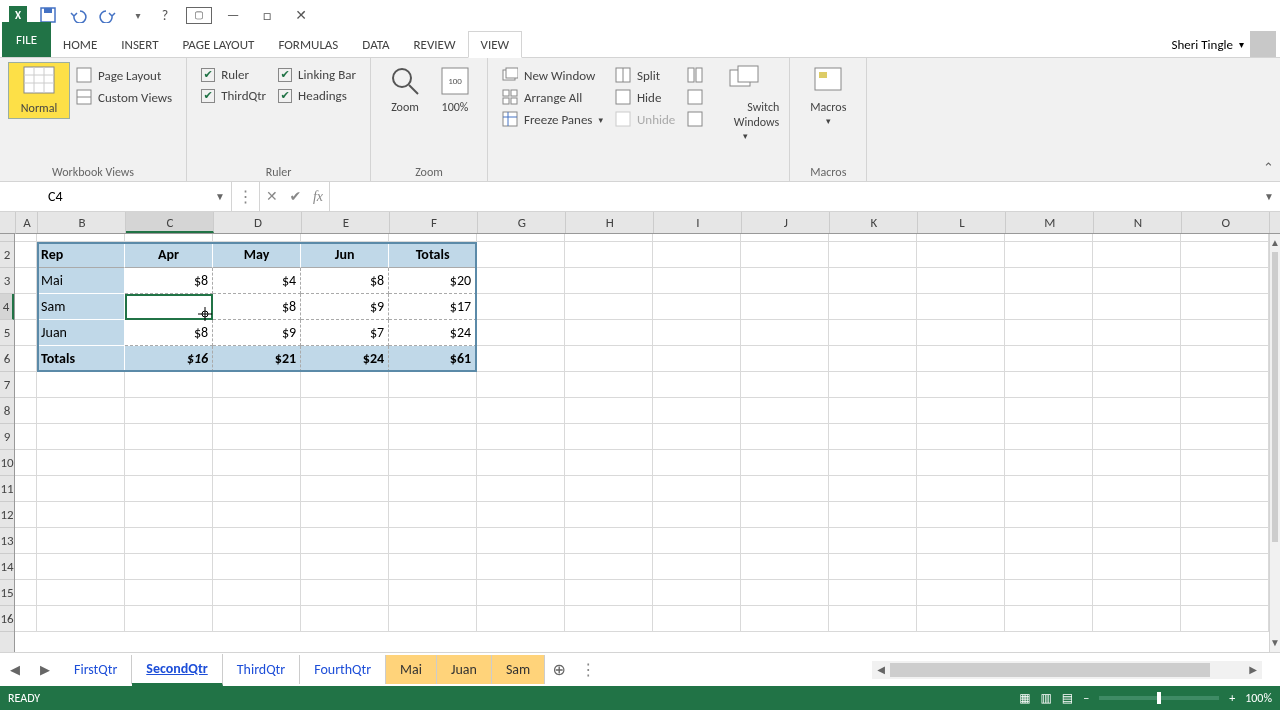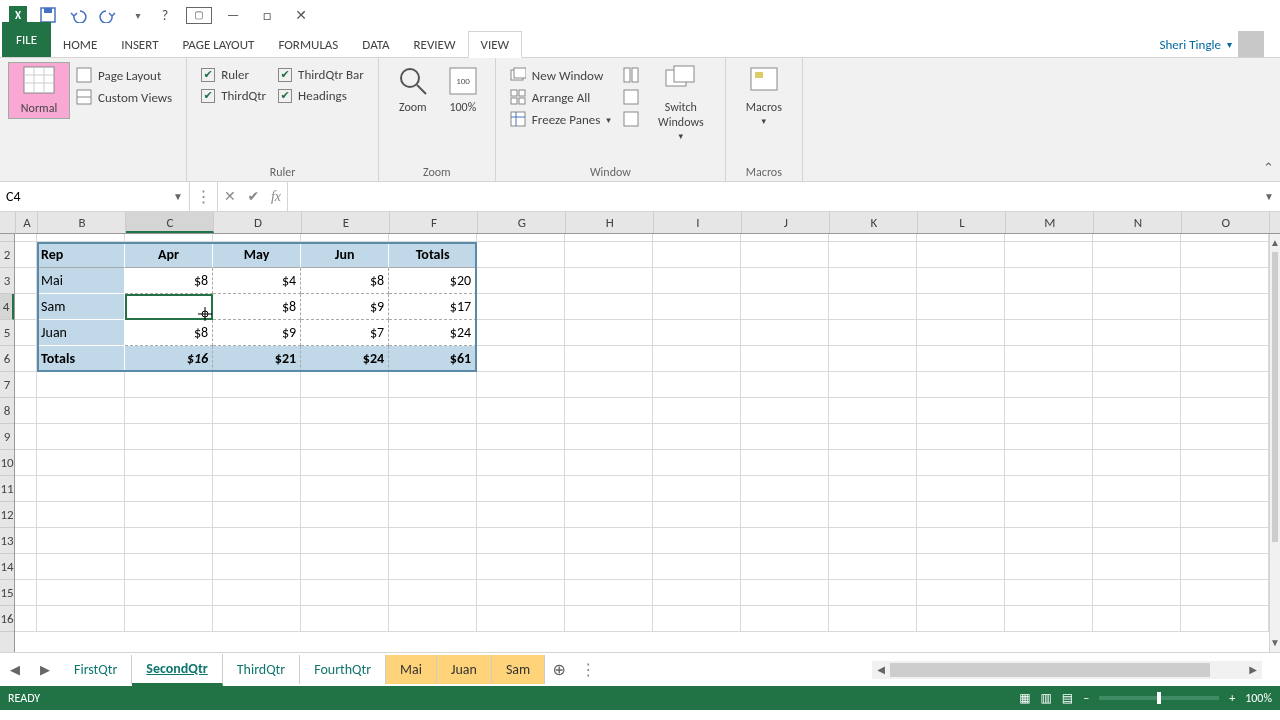--- a/index.html
+++ b/index.html
@@ -11,41 +11,41 @@
 .titlebar .qat-item { width: 28px; height: 28px; display: flex; align-items: center; justify-content: center; }
 .titlebar .title { flex: 1; text-align: center; font-size: 13px; color: #444; }
 .titlebar .winctrl { display: flex; gap: 8px; padding-right: 8px; }
 .titlebar .winctrl span { width: 26px; text-align: center; font-size: 14px; color: #555; }
 
 
 .ribtabs { height: 28px; background: #fff; display: flex; align-items: flex-end; border-bottom: 1px solid #d4d4d4; padding-left: 2px; }
 .ribtabs .tab { padding: 5px 12px; font-size: 13px; color: #444; cursor: default; }
 .ribtabs .tab.file { background: #217346; color: #fff; padding: 10px 14px; }
 .ribtabs .tab.active { border: 1px solid #d4d4d4; border-bottom: 1px solid #fff; margin-bottom: -1px; background: #fff; }
-.ribtabs .acct { margin-left: auto; display: flex; align-items: center; gap: 6px; padding-right: 16px; font-size: 13px; color: #0369a1; }
+.ribtabs .acct { margin-left: auto; display: flex; align-items: center; gap: 6px; padding-right: 4px; font-size: 13px; color: #000000; }
 .ribtabs .acct .avatar { width: 26px; height: 26px; background: #c8c8c8; }
 
 
 .ribbon { height: 124px; background: #f1f1f1; border-bottom: 1px solid #d4d4d4; display: flex; position: relative; }
 .group { display: flex; flex-direction: column; border-right: 1px solid #d4d4d4; padding: 4px 8px 0; }
 .group .body { flex: 1; display: flex; align-items: flex-start; }
 .group .label { text-align: center; font-size: 12px; color: #666; padding-bottom: 2px; }
 .bigbtn { width: 62px; display: flex; flex-direction: column; align-items: center; text-align: center; padding: 2px 2px; font-size: 12px; color: #444; line-height: 1.25; }
-.bigbtn.sel { background: #f9a8d4; border: 1px solid #9baea1; }
+.bigbtn.sel { background: #fde047; border: 1px solid #9baea1; }
 .bigbtn .ico { width: 34px; height: 34px; margin-bottom: 2px; }
 .smbtn { display: flex; align-items: center; gap: 6px; font-size: 13px; color: #444; padding: 3px 2px; }
 .col { display: flex; flex-direction: column; justify-content: space-around; padding: 2px 4px; }
 .chk { width: 14px; height: 14px; border: 1px solid #888; display: inline-flex; align-items: center; justify-content: center; font-size: 11px; color: #217346; }
 .collapse { position: absolute; right: 6px; bottom: 6px; font-size: 13px; color: #666; }
 
 
 .isvg { display: block; }
 
 
-.fxrow { height: 30px; display: flex; align-items: stretch; border-bottom: 1px solid #d4d4d4; }
+.fxrow { height: 30px; display: flex; align-items: stretch; border-bottom: 1px solid #d4d4d4; padding-left: 42px; }
 .namebox { width: 190px; border-right: 1px solid #d4d4d4; display: flex; align-items: center; padding: 0 6px; font-size: 14px; background: #fff; }
 .namebox .dd { margin-left: auto; color: #666; font-size: 10px; }
 .fxbtns { width: 70px; display: flex; align-items: center; justify-content: space-around; border-right: 1px solid #d4d4d4; color: #888; font-size: 14px; }
 .fxbtns .fx { font-style: italic; font-family: "Times New Roman", serif; }
 .fxbar { flex: 1; display: flex; align-items: center; padding: 0 6px; font-size: 14px; background: #fff; }
 .fxbar .dd { margin-left: auto; color: #666; font-size: 10px; }
 
 
 .gridwrap { position: relative; height: 418px; display: flex; }
 .corner { width: 30px; height: 22px; background: #e6e6e6; border-right: 1px solid #ccc; border-bottom: 1px solid #999; }
@@ -78,21 +78,21 @@
 .cursor-icon { position: absolute; left: 180px; top: 72px; z-index: 6; pointer-events: none; }
 
 
 .vsb { width: 18px; background: #f1f1f1; border-left: 1px solid #d4d4d4; display: flex; flex-direction: column; }
 .vsb .ar { height: 18px; text-align: center; font-size: 10px; color: #666; line-height: 18px; }
 .vsb .thumb { flex: 0 0 290px; background: #cdcdcd; margin: 0 2px; }
 
 
 .sheettabs { height: 34px; background: #fff; border-top: 1px solid #d4d4d4; display: flex; align-items: center; }
 .sheettabs .nav { width: 60px; display: flex; justify-content: space-around; color: #666; font-size: 13px; }
-.sheettabs .tab { padding: 6px 14px; font-size: 14px; color: #0f766e; border-right: 1px solid #ccc; background: #fff; position: relative; }
+.sheettabs .tab { padding: 6px 14px; font-size: 14px; color: #1d4ed8; border-right: 1px solid #ccc; background: #fff; position: relative; }
 .sheettabs .tab.active { font-weight: 700; border-bottom: 3px solid #217346; text-decoration: underline; }
 .sheettabs .tab.yel { background: #ffd37a; color: #333; }
 .sheettabs .add { width: 28px; text-align: center; font-size: 16px; color: #666; }
 .sheettabs .hsb { margin-left: auto; height: 18px; width: 390px; background: #f1f1f1; display: flex; align-items: center; margin-right: 18px; }
 .sheettabs .hsb .ar { width: 18px; text-align: center; font-size: 10px; color: #666; }
 .sheettabs .hsb .track { flex: 1; background: #f1f1f1; }
 .sheettabs .hsb .thumb { width: 320px; height: 14px; background: #cdcdcd; }
 
 
 .status { height: 24px; background: #217346; color: #fff; display: flex; align-items: center; font-size: 12px; padding: 0 8px; }
@@ -177,38 +177,39 @@
           </div>
         <div class="smbtn">
             <svg width="16" height="16">
               <rect x="1" y="1" width="14" height="14" fill="#fff" stroke="#888"></rect>
               <line x1="1" y1="8" x2="15" y2="8" stroke="#888"></line>
             </svg>
             <span>Custom Views</span>
           </div>
       </div>
     </div>
+    <div class="label">Workbook Views</div>
   </div>
 
   <div class="group">
     <div class="body">
       <div class="col">
         <div class="smbtn">
             <span class="chk">✔</span>
             <span>Ruler</span>
           </div>
         <div class="smbtn">
             <span class="chk">✔</span>
             <span>ThirdQtr</span>
           </div>
       </div>
       <div class="col">
         <div class="smbtn">
             <span class="chk">✔</span>
-            <span>ThirdQtr Bar</span>
+            <span>Linking Bar</span>
           </div>
         <div class="smbtn">
             <span class="chk">✔</span>
             <span>Headings</span>
           </div>
       </div>
     </div>
     <div class="label">Ruler</div>
   </div>
 
@@ -257,45 +258,65 @@
               <line x1="6" y1="1" x2="6" y2="15" stroke="#4472c4"></line>
               <line x1="1" y1="6" x2="15" y2="6" stroke="#4472c4"></line>
             </svg>
             <span>Freeze Panes</span>
             <span style="font-size:9px;">▾</span>
           </div>
       </div>
       <div class="col">
         <div class="smbtn">
             <svg width="16" height="16">
+              <rect x="1" y="1" width="14" height="14" fill="#fff" stroke="#888"></rect>
+              <line x1="8" y1="1" x2="8" y2="15" stroke="#888"></line>
+            </svg>
+            <span>Split</span>
+          </div>
+        <div class="smbtn">
+            <svg width="16" height="16">
+              <rect x="1" y="1" width="14" height="14" fill="#fff" stroke="#888"></rect>
+            </svg>
+            <span>Hide</span>
+          </div>
+        <div class="smbtn" style="color:#aaa;">
+            <svg width="16" height="16">
+              <rect x="1" y="1" width="14" height="14" fill="#fff" stroke="#ccc"></rect>
+            </svg>
+            <span>Unhide</span>
+          </div>
+      </div>
+      <div class="col">
+        <div class="smbtn">
+            <svg width="16" height="16">
               <rect x="1" y="1" width="6" height="14" fill="#fff" stroke="#888"></rect>
               <rect x="9" y="1" width="6" height="14" fill="#fff" stroke="#888"></rect>
             </svg>
           </div>
         <div class="smbtn">
             <svg width="16" height="16">
               <rect x="1" y="1" width="14" height="14" fill="#fff" stroke="#888"></rect>
             </svg>
           </div>
         <div class="smbtn">
             <svg width="16" height="16">
               <rect x="1" y="1" width="14" height="14" fill="#fff" stroke="#888"></rect>
             </svg>
           </div>
       </div>
-      <div class="bigbtn" style="width:72px;">
+      <div class="bigbtn" style="width:72px;text-align:right;">
           <svg class="ico">
             <rect x="2" y="6" width="20" height="16" fill="#fff" stroke="#888"></rect>
             <rect x="10" y="2" width="20" height="16" fill="#fff" stroke="#888"></rect>
           </svg>
           <span>Switch Windows</span>
           <span style="font-size:9px;">▾</span>
         </div>
     </div>
-    <div class="label">Window</div>
   </div>
 
   <div class="group">
     <div class="body">
       <div class="bigbtn" style="width:60px;">
           <svg class="ico">
             <rect x="4" y="4" width="26" height="22" fill="#fff" stroke="#888"></rect>
             <rect x="8" y="8" width="8" height="6" fill="#dc6"></rect>
           </svg>
           <span>Macros</span>

